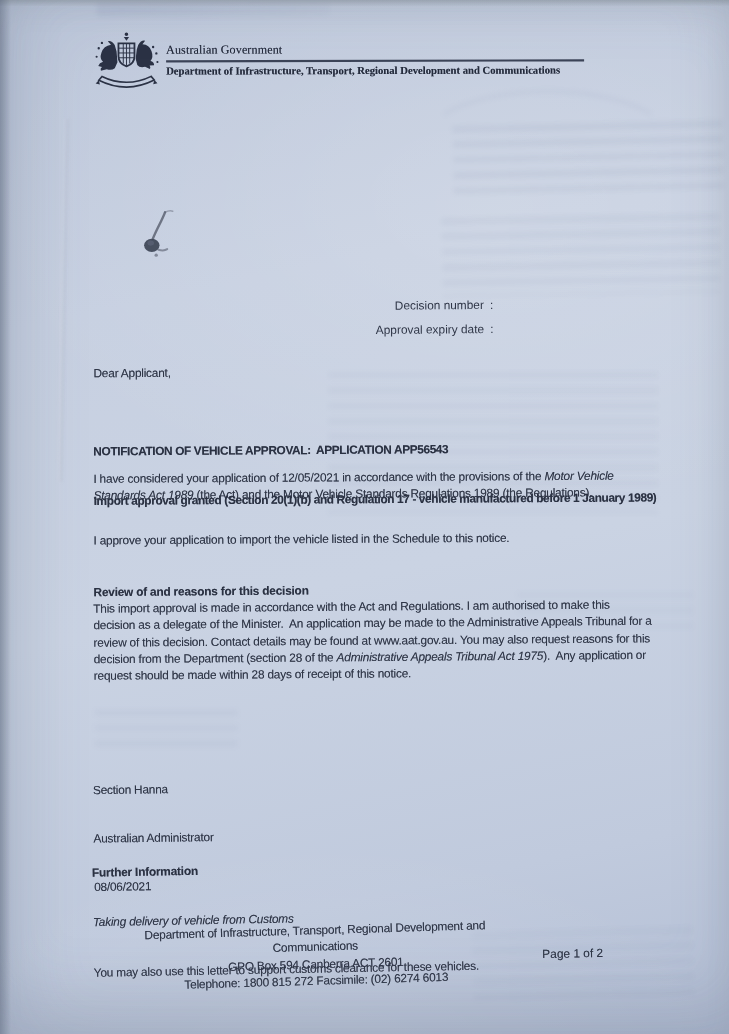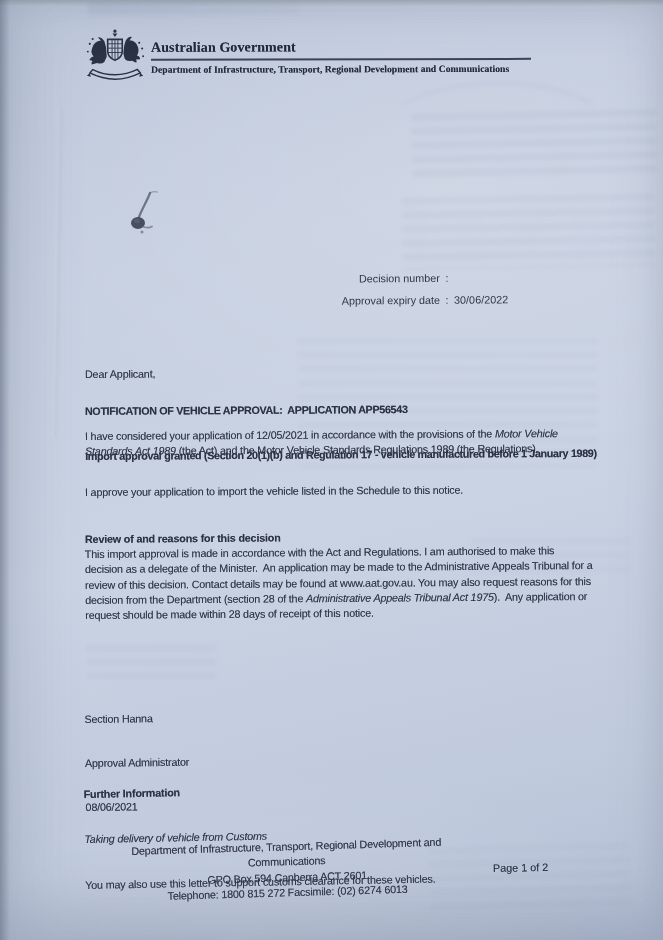--- a/index.html
+++ b/index.html
@@ -39,21 +39,21 @@
   .tilt-a{transform:rotate(-0.35deg);transform-origin:left center;}
   .tilt-b{transform:rotate(-0.45deg);transform-origin:left center;}
   .tilt-c{transform:rotate(-0.7deg);transform-origin:left center;}
   .tilt-d{transform:rotate(-1.05deg);transform-origin:left center;}
   .tilt-e{transform:rotate(-1.7deg);transform-origin:left center;}
 
   
   .header{position:absolute;left:83px;top:28px;display:flex;align-items:flex-start;}
   .arms{width:64px;height:55px;flex:0 0 auto;}
   .header-text{padding-top:12px;margin-left:4px;}
-  .gov{font-family:"Liberation Serif", serif;font-weight:bold;font-size:14px;color:#232a3b;
+  .gov{font-family:"Liberation Serif", serif;font-weight:normal;font-size:11px;color:#232a3b;
        letter-spacing:0.1px;white-space:nowrap;text-shadow:0 0 0.6px rgba(35,42,59,0.55);}
   .rule{width:380px;height:1.6px;background:#3b4357;margin:3px 0 3px;}
   .dept{font-family:"Liberation Serif", serif;font-weight:bold;font-size:9.7px;color:#232a3b;
         letter-spacing:0;white-space:nowrap;text-shadow:0 0 0.5px rgba(35,42,59,0.5);}
 
   
   .decision{position:absolute;left:295px;top:268px;width:280px;font-size:10.8px;color:#2f3647;}
   .drow{display:flex;line-height:22px;}
   .dlabel{width:145px;text-align:right;}
   .dsep{width:14px;text-align:center;}
@@ -132,41 +132,40 @@
     </svg>
 
     <div class="decision tilt-b">
       <div class="drow">
           <span class="dlabel">Decision number</span>
           <span class="dsep">:</span>
         </div>
       <div class="drow">
           <span class="dlabel">Approval expiry date</span>
           <span class="dsep">:</span>
-          <span class="dvalue">30/06/2022</span>
         </div>
     </div>
 
-    <div class="block tilt-a" style="top:367px">Dear Applicant,</div>
+    <div class="block tilt-a" style="top:333px">Dear Applicant,</div>
 
     <div class="block tilt-a b" style="top:373px;width:520px;letter-spacing:-0.35px">
       <div>NOTIFICATION OF VEHICLE APPROVAL:  APPLICATION APP56543</div>
       <div>Import approval granted (Section 20(1)(b) and Regulation 17 - vehicle manufactured before 1 January 1989)</div>
     </div>
 
     <div class="block tilt-a" style="top:429px;width:508px"><span>I have considered your application of 12/05/2021 in accordance with the provisions of the </span><span class="it">Motor Vehicle Standards Act 1989</span><span> (the Act) and the Motor Vehicle Standards Regulations 1989 (the Regulations).</span></div>
 
     <div class="block tilt-a" style="top:485px;width:508px">I approve your application to import the vehicle listed in the Schedule to this notice.</div>
 
     <div class="block tilt-b b" style="top:532px">Review of and reasons for this decision</div>
     <div class="block tilt-b" style="top:547px;width:508px"><span>This import approval is made in accordance with the Act and Regulations. I am authorised to make this decision as a delegate of the Minister.  An application may be made to the Administrative Appeals Tribunal for a review of this decision. Contact details may be found at www.aat.gov.au. You may also request reasons for this decision from the Department (section 28 of the </span><span class="it">Administrative Appeals Tribunal Act 1975</span><span>).  Any application or request should be made within 28 days of receipt of this notice.</span></div>
 
     <div class="block sig tilt-c" style="top:683px">
       <div>Section Hanna</div>
-      <div>Approval Administrator</div>
+      <div>Australian Administrator</div>
       <div>08/06/2021</div>
     </div>
 
     <div class="block tilt-d" style="top:756px;width:508px">
       <div class="b">Further Information</div>
       <div class="it">Taking delivery of vehicle from Customs</div>
       <div>You may also use this letter to support customs clearance for these vehicles.</div>
       <div class="it gap-top">Supply to the market</div>
     </div>
 

